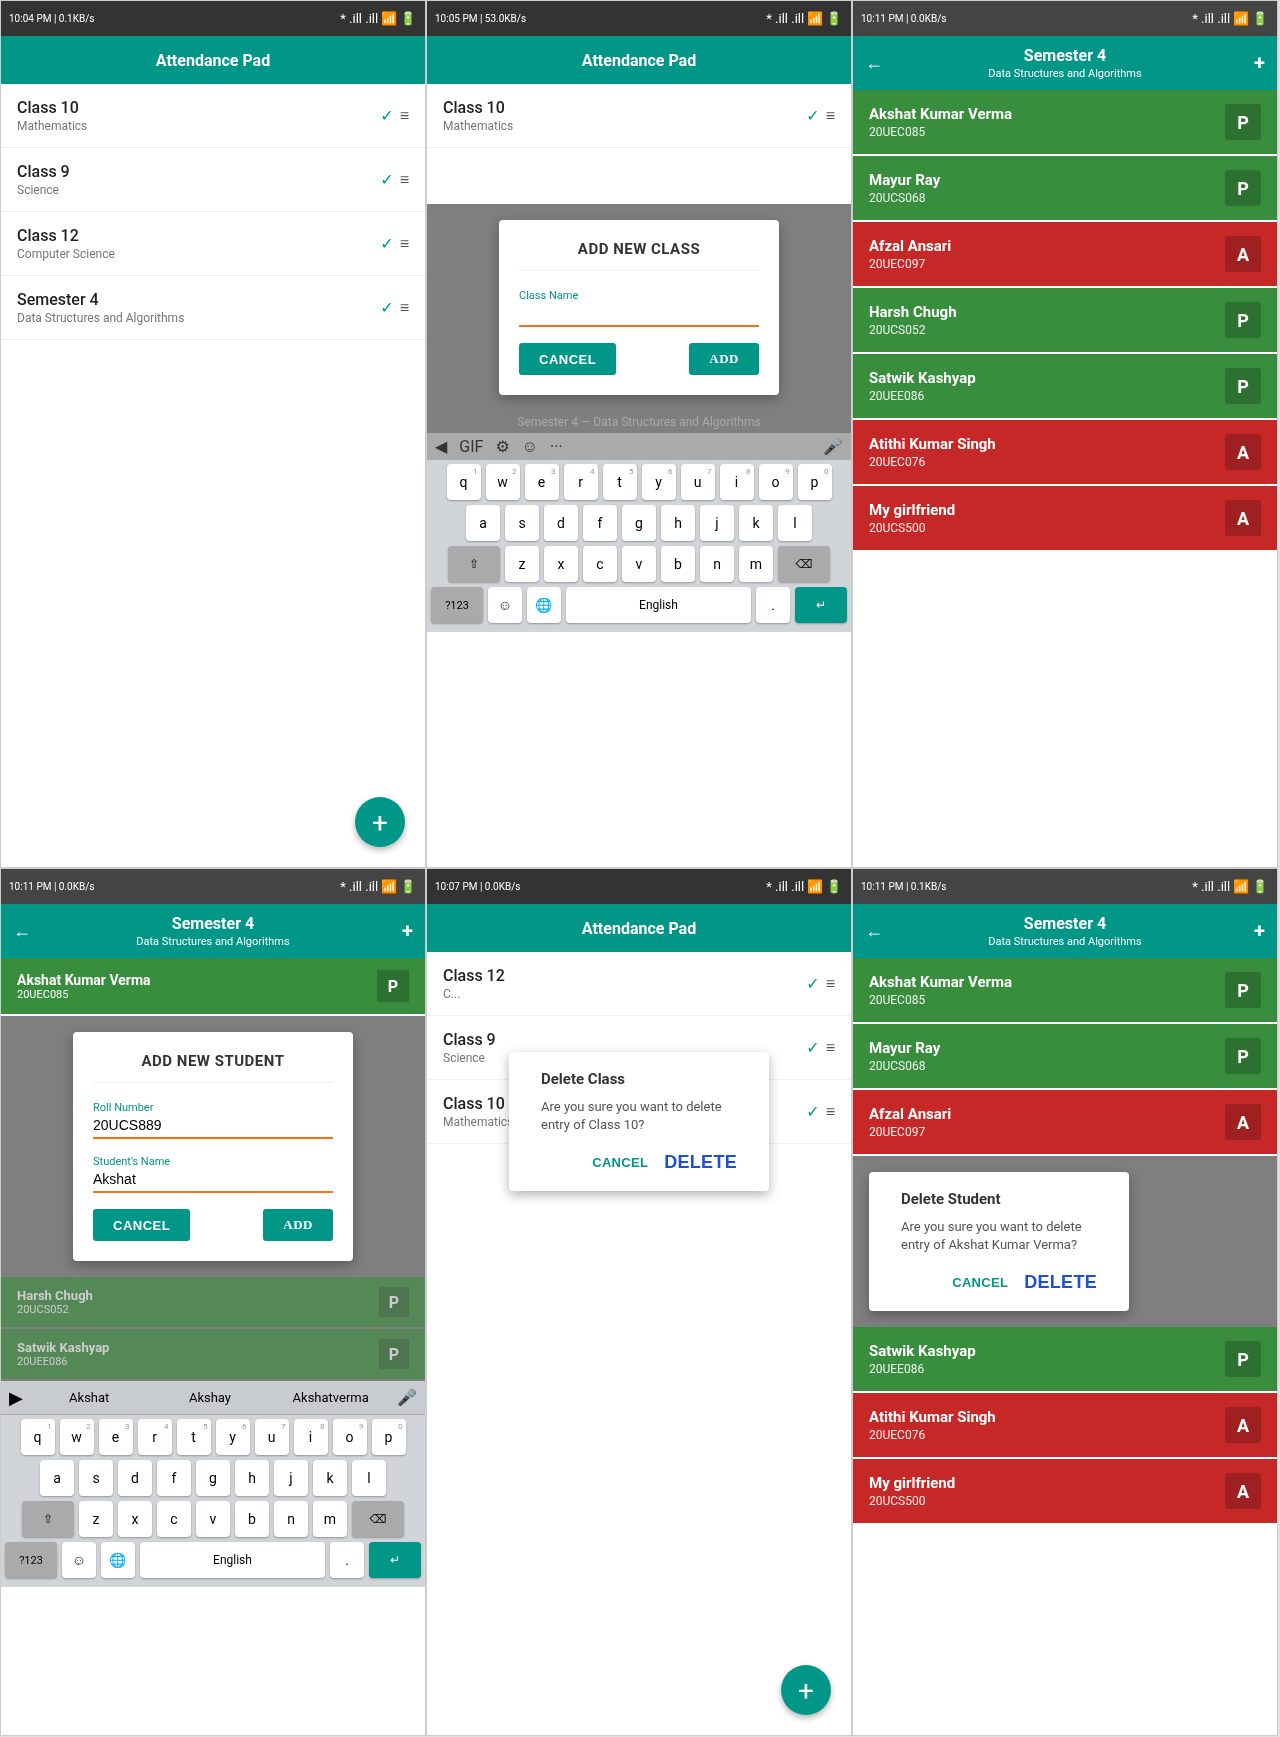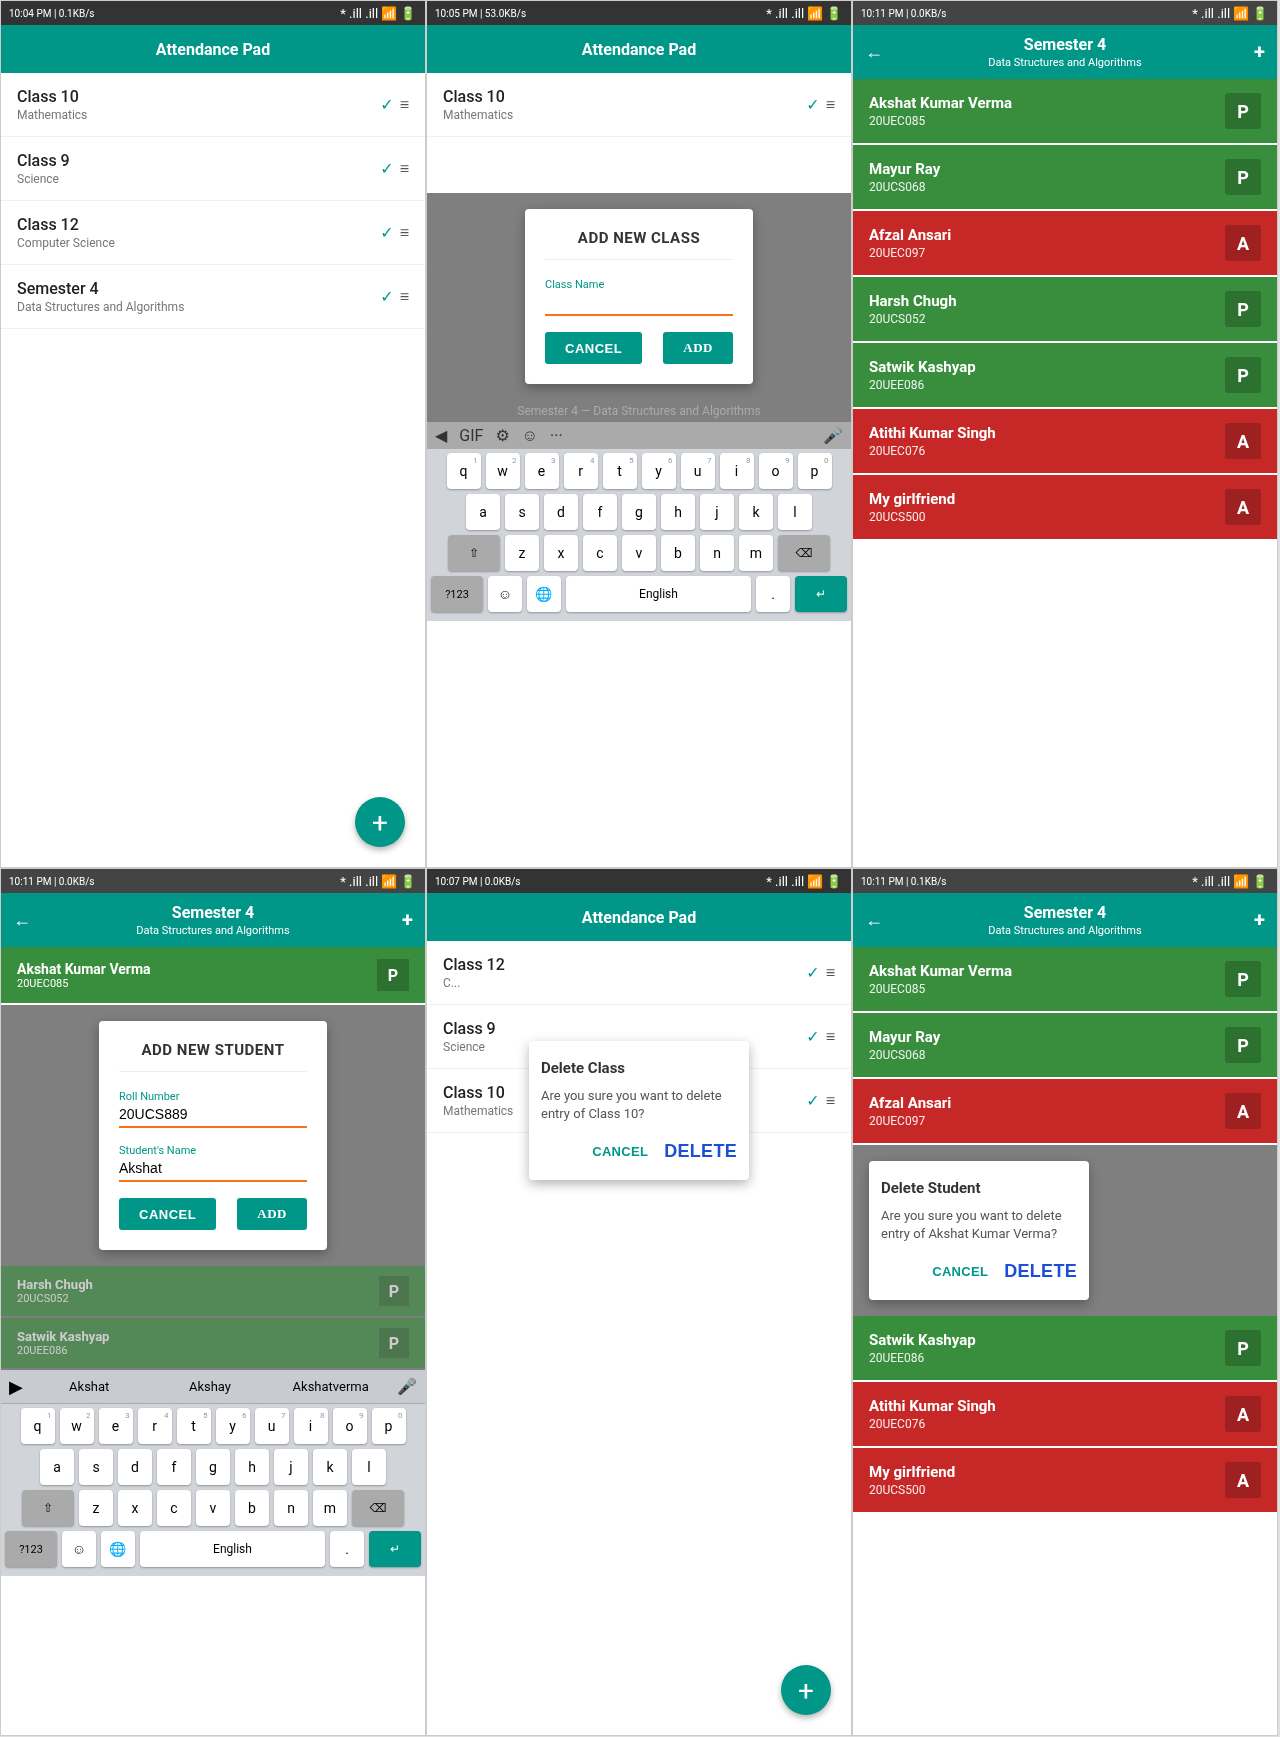--- a/index.html
+++ b/index.html
@@ -26,21 +26,21 @@
 
     
     .status-bar {
       background: #333;
       color: #fff;
       font-size: 10px;
       padding: 3px 8px;
       display: flex;
       justify-content: space-between;
       align-items: center;
-      height: 24px;
+      height: 35px;
       flex-shrink: 0;
       gap: 40px;
     }
     .status-bar.dark-grey { background: #444; }
 
     .status-icons { display: flex; gap: 3px; align-items: center; font-size: 13px; }
 
     
     .app-bar {
       background: #009688;
@@ -122,21 +122,21 @@
       position: absolute;
       top: 0; left: 0; right: 0; bottom: 0;
       background: rgba(0,0,0,0.5);
       display: flex;
       align-items: center;
       justify-content: center;
       z-index: 20;
     }
     .dialog-box {
       background: #fff;
-      width: 228px;
+      width: 280px;
       border-radius: 4px;
       padding: 20px;
       box-shadow: 0 4px 12px rgba(0,0,0,0.3);
     }
     .dialog-title {
       text-align: center;
       font-size: 15px;
       font-weight: bold;
       color: #333;
       padding-bottom: 12px;
@@ -274,23 +274,23 @@
       height: 36px;
       display: flex;
       align-items: center;
       justify-content: center;
       border-radius: 3px;
     }
 
     
     .confirm-dialog {
       background: #fff;
-      width: 220px;
+      width: 260px;
       border-radius: 4px;
-      padding: 18px 12px;
+      padding: 18px 32px;
       box-shadow: 0 4px 12px rgba(0,0,0,0.3);
     }
     .confirm-title {
       font-size: 15px;
       font-weight: bold;
       color: #333;
       margin-bottom: 10px;
     }
     .confirm-text {
       font-size: 13px;

